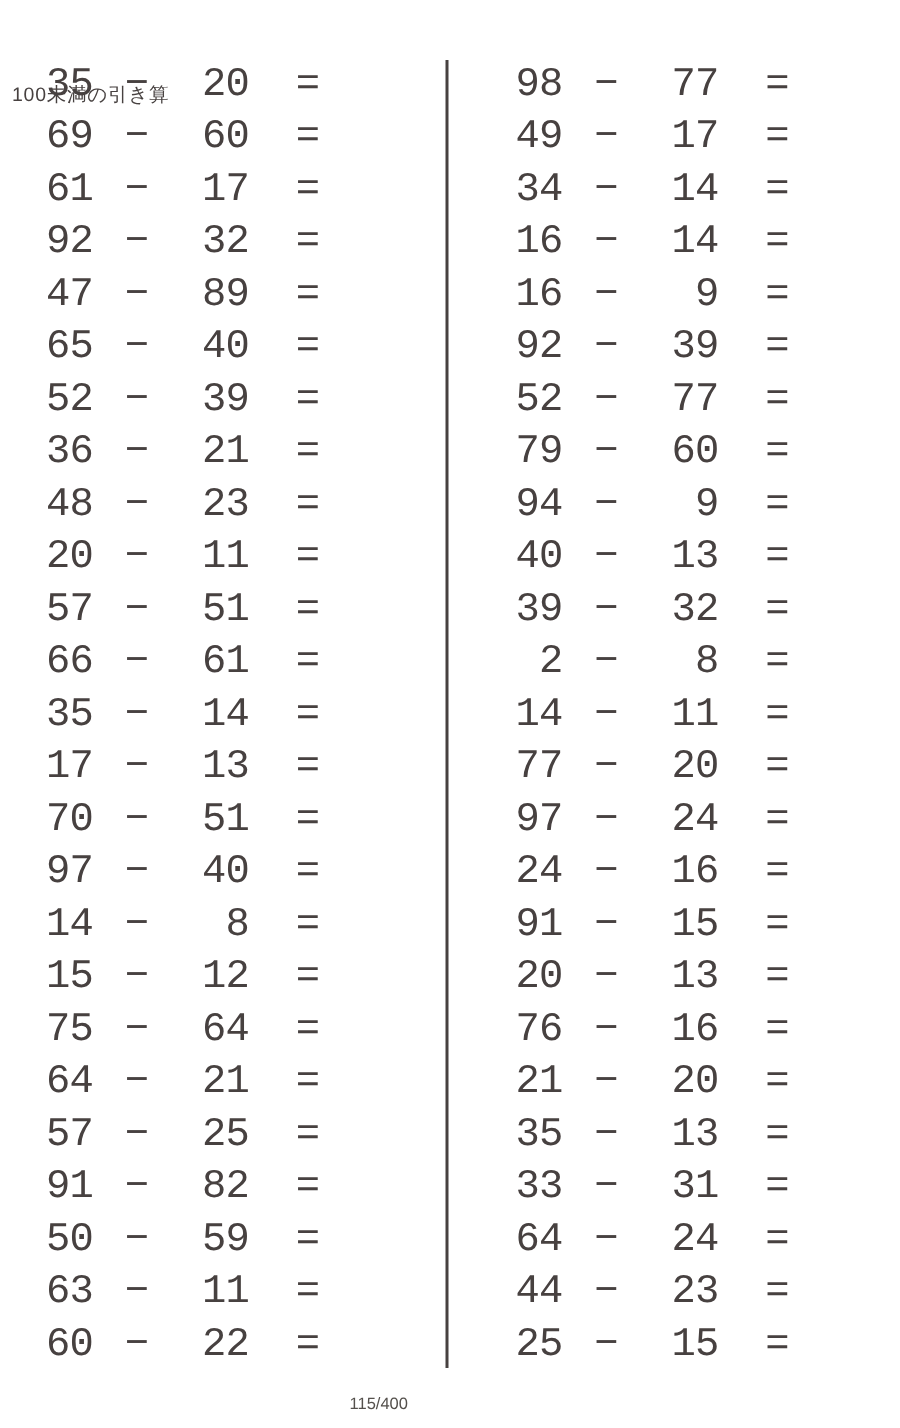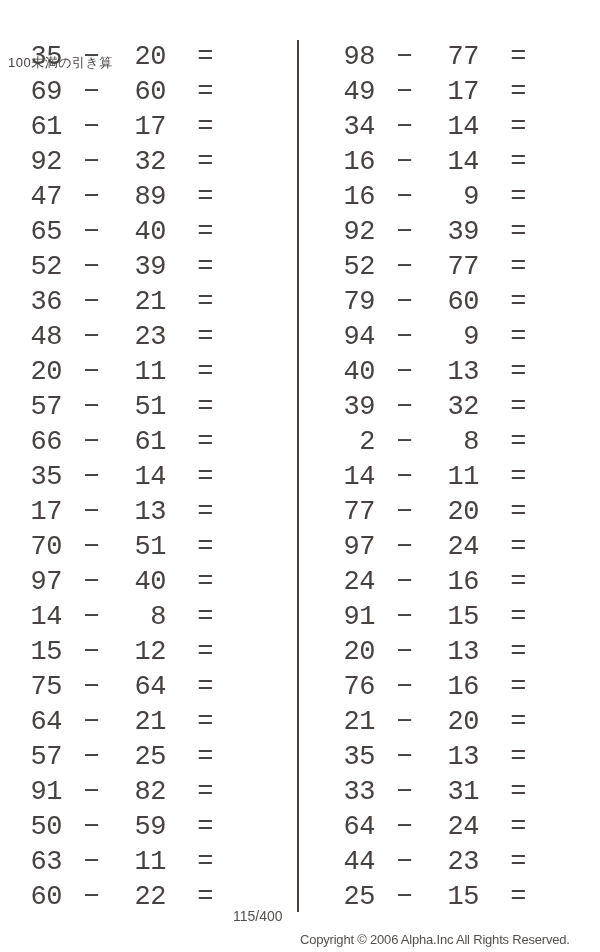--- a/index.html
+++ b/index.html
@@ -47,22 +47,22 @@
   .footer-time {
     position: absolute; left: 5px; top: 923px;
     font-size: 19px; white-space: nowrap;
   }
   .time-line {
     display: inline-flex; width: 104px;
     justify-content: space-around;
     border-bottom: 1.5px solid #474140;
   }
   .page-num {
-    position: absolute; left: 233px; top: 908px;
-    font-size: 14px; color: #54504c;
+    position: absolute; left: 233px; top: 930px;
+    font-size: 11px; color: #54504c;
   }
   .copyright {
     position: absolute; left: 300px; top: 932px;
     font-size: 13px; color: #54504c; letter-spacing: -0.2px;
   }
 </style>
 </head>
 <body>
 
 <div class="page">
@@ -423,15 +423,14 @@
         <span class="op">−</span>
         <span class="n2">15</span>
         <span class="eq">=</span>
         <span class="blank"></span>
       </div>
     </div>
 
 
   <div class="page-num">115/400</div>
 
-  <div class="copyright">Copyright © 2006 Alpha.Inc All Rights Reserved.</div>
 
 </div>
 
 </body></html>

